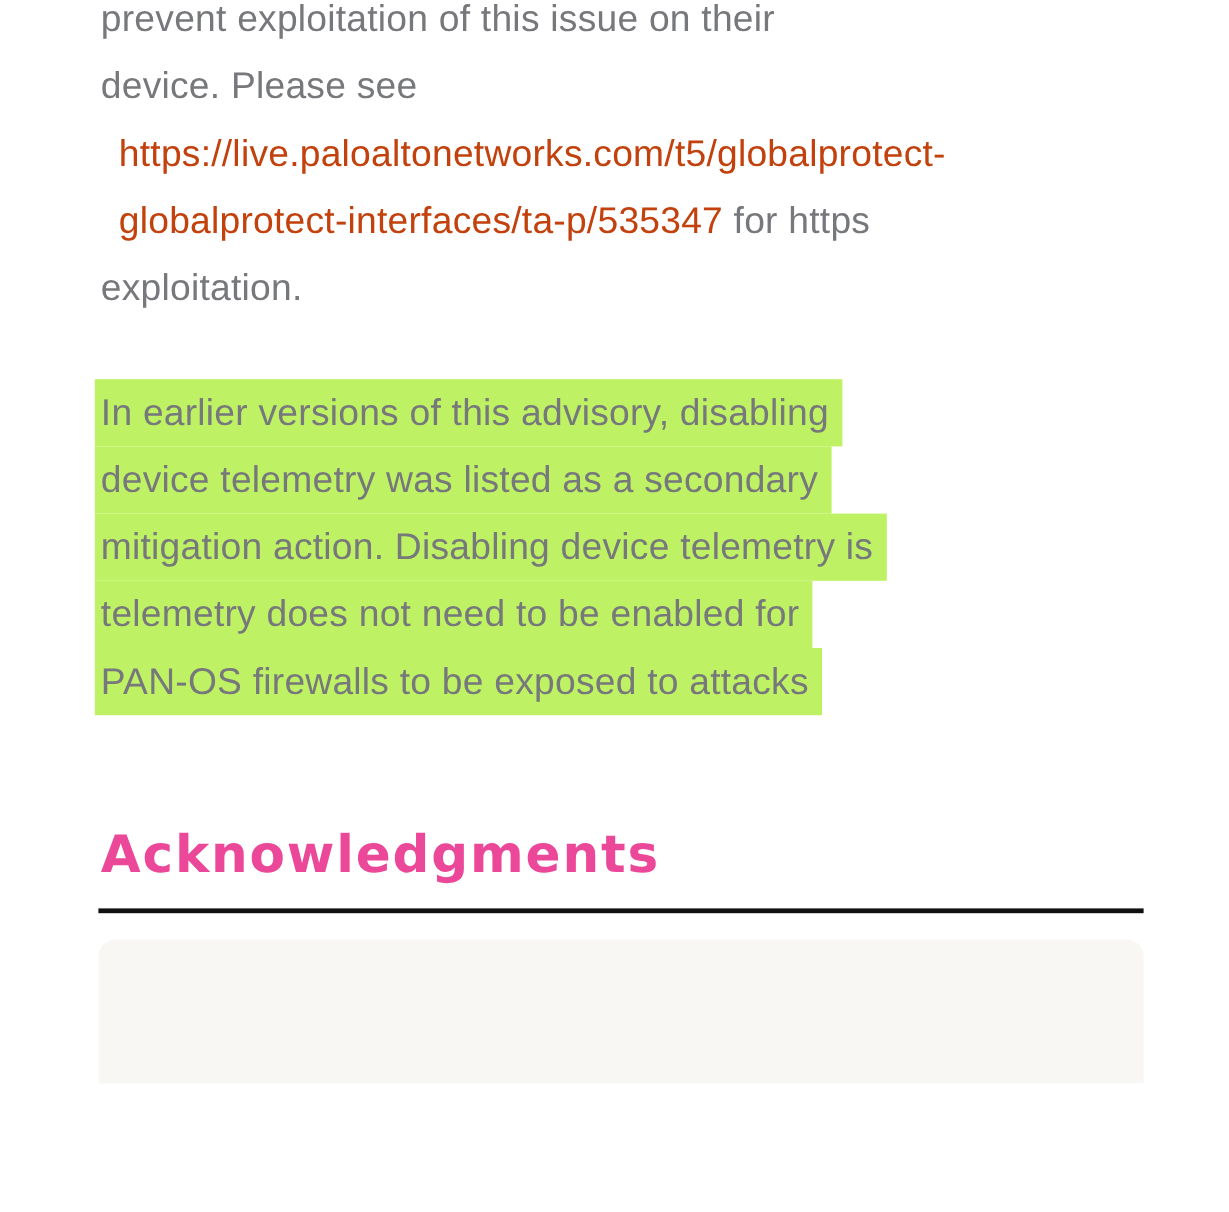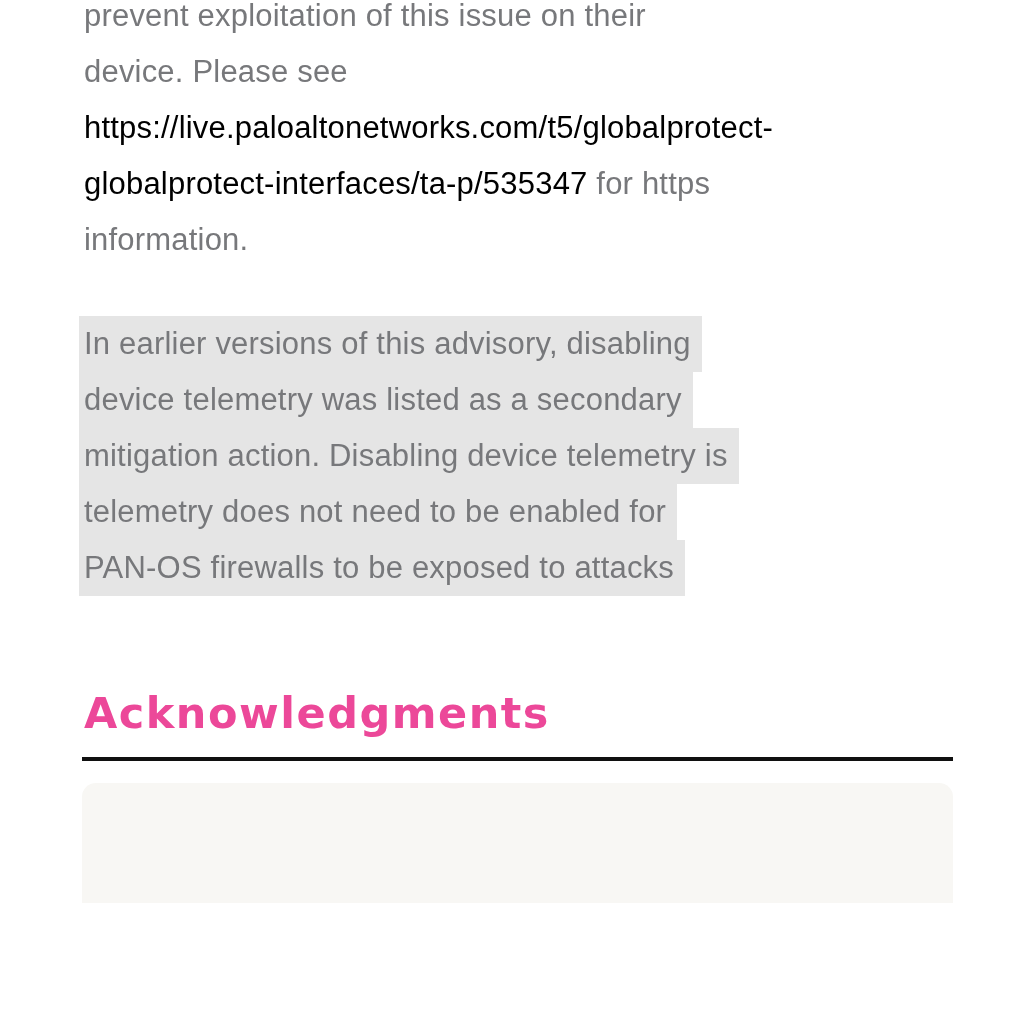--- a/index.html
+++ b/index.html
@@ -24,32 +24,33 @@
     letter-spacing: 0.2px;
   }
   .line {
     height: 56px;
     white-space: nowrap;
   }
   .intro {
     margin-top: -12px;
   }
   .link-part {
-    color: #000000;
+    color: #c2410c;
     text-decoration: none;
     cursor: pointer;
+    margin-left: 15px;
   }
   .note {
     margin-top: 48px;
   }
   .note .hl {
     display: inline-block;
     height: 56px;
     line-height: 56px;
-    background: #e5e5e5;
+    background: #bef264;
     padding: 0 11px 0 5px;
     margin-left: -5px;
   }
   h2.section-heading {
     margin: 95px 0 0 0;
     font-family: "DejaVu Sans", sans-serif;
     font-size: 43px;
     line-height: 44px;
     font-weight: 700;
     color: #ec4899;
@@ -82,21 +83,21 @@
     <div class="line">
       <span>device. Please see</span>
     </div>
     <div class="line">
       <a class="link-part">https://live.paloaltonetworks.com/t5/globalprotect-</a>
     </div>
     <div class="line">
       <a class="link-part">globalprotect-interfaces/ta-p/535347</a><span> for https</span>
     </div>
     <div class="line">
-      <span>information.</span>
+      <span>exploitation.</span>
     </div>
   </div>
 
   <div class="note body-text">
     <div class="line">
       <span class="hl">In earlier versions of this advisory, disabling</span>
     </div>
     <div class="line">
       <span class="hl">device telemetry was listed as a secondary</span>
     </div>

